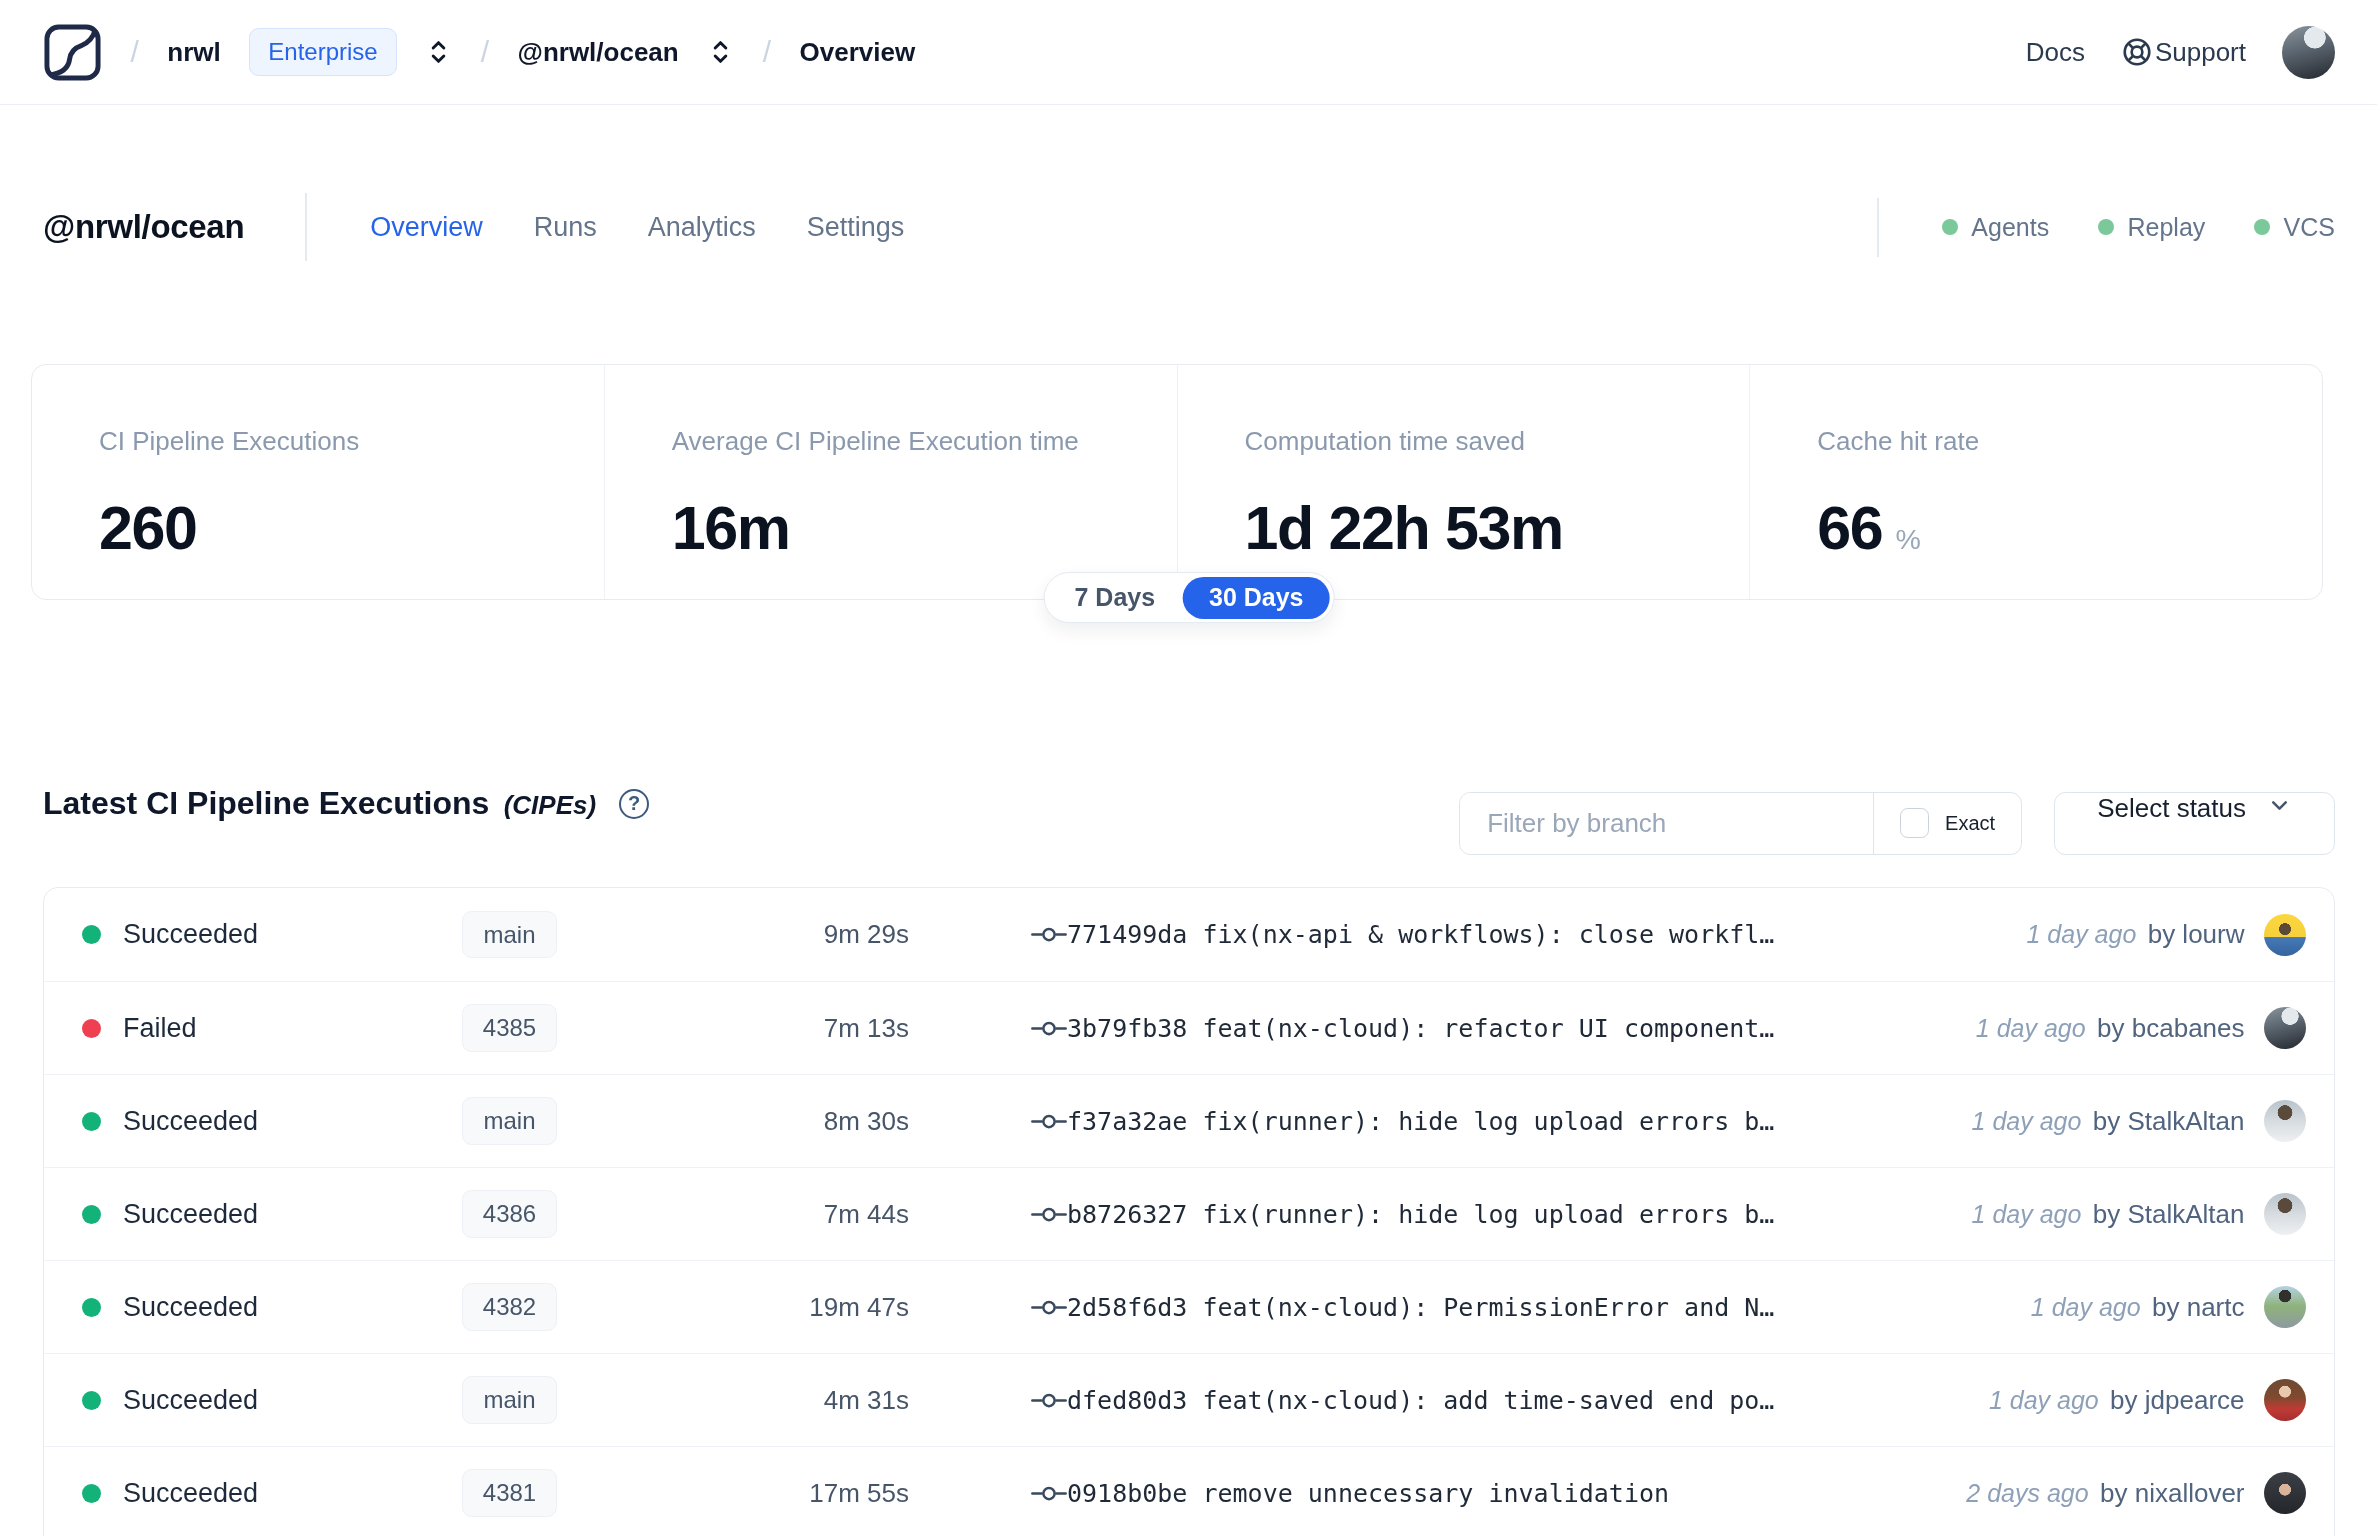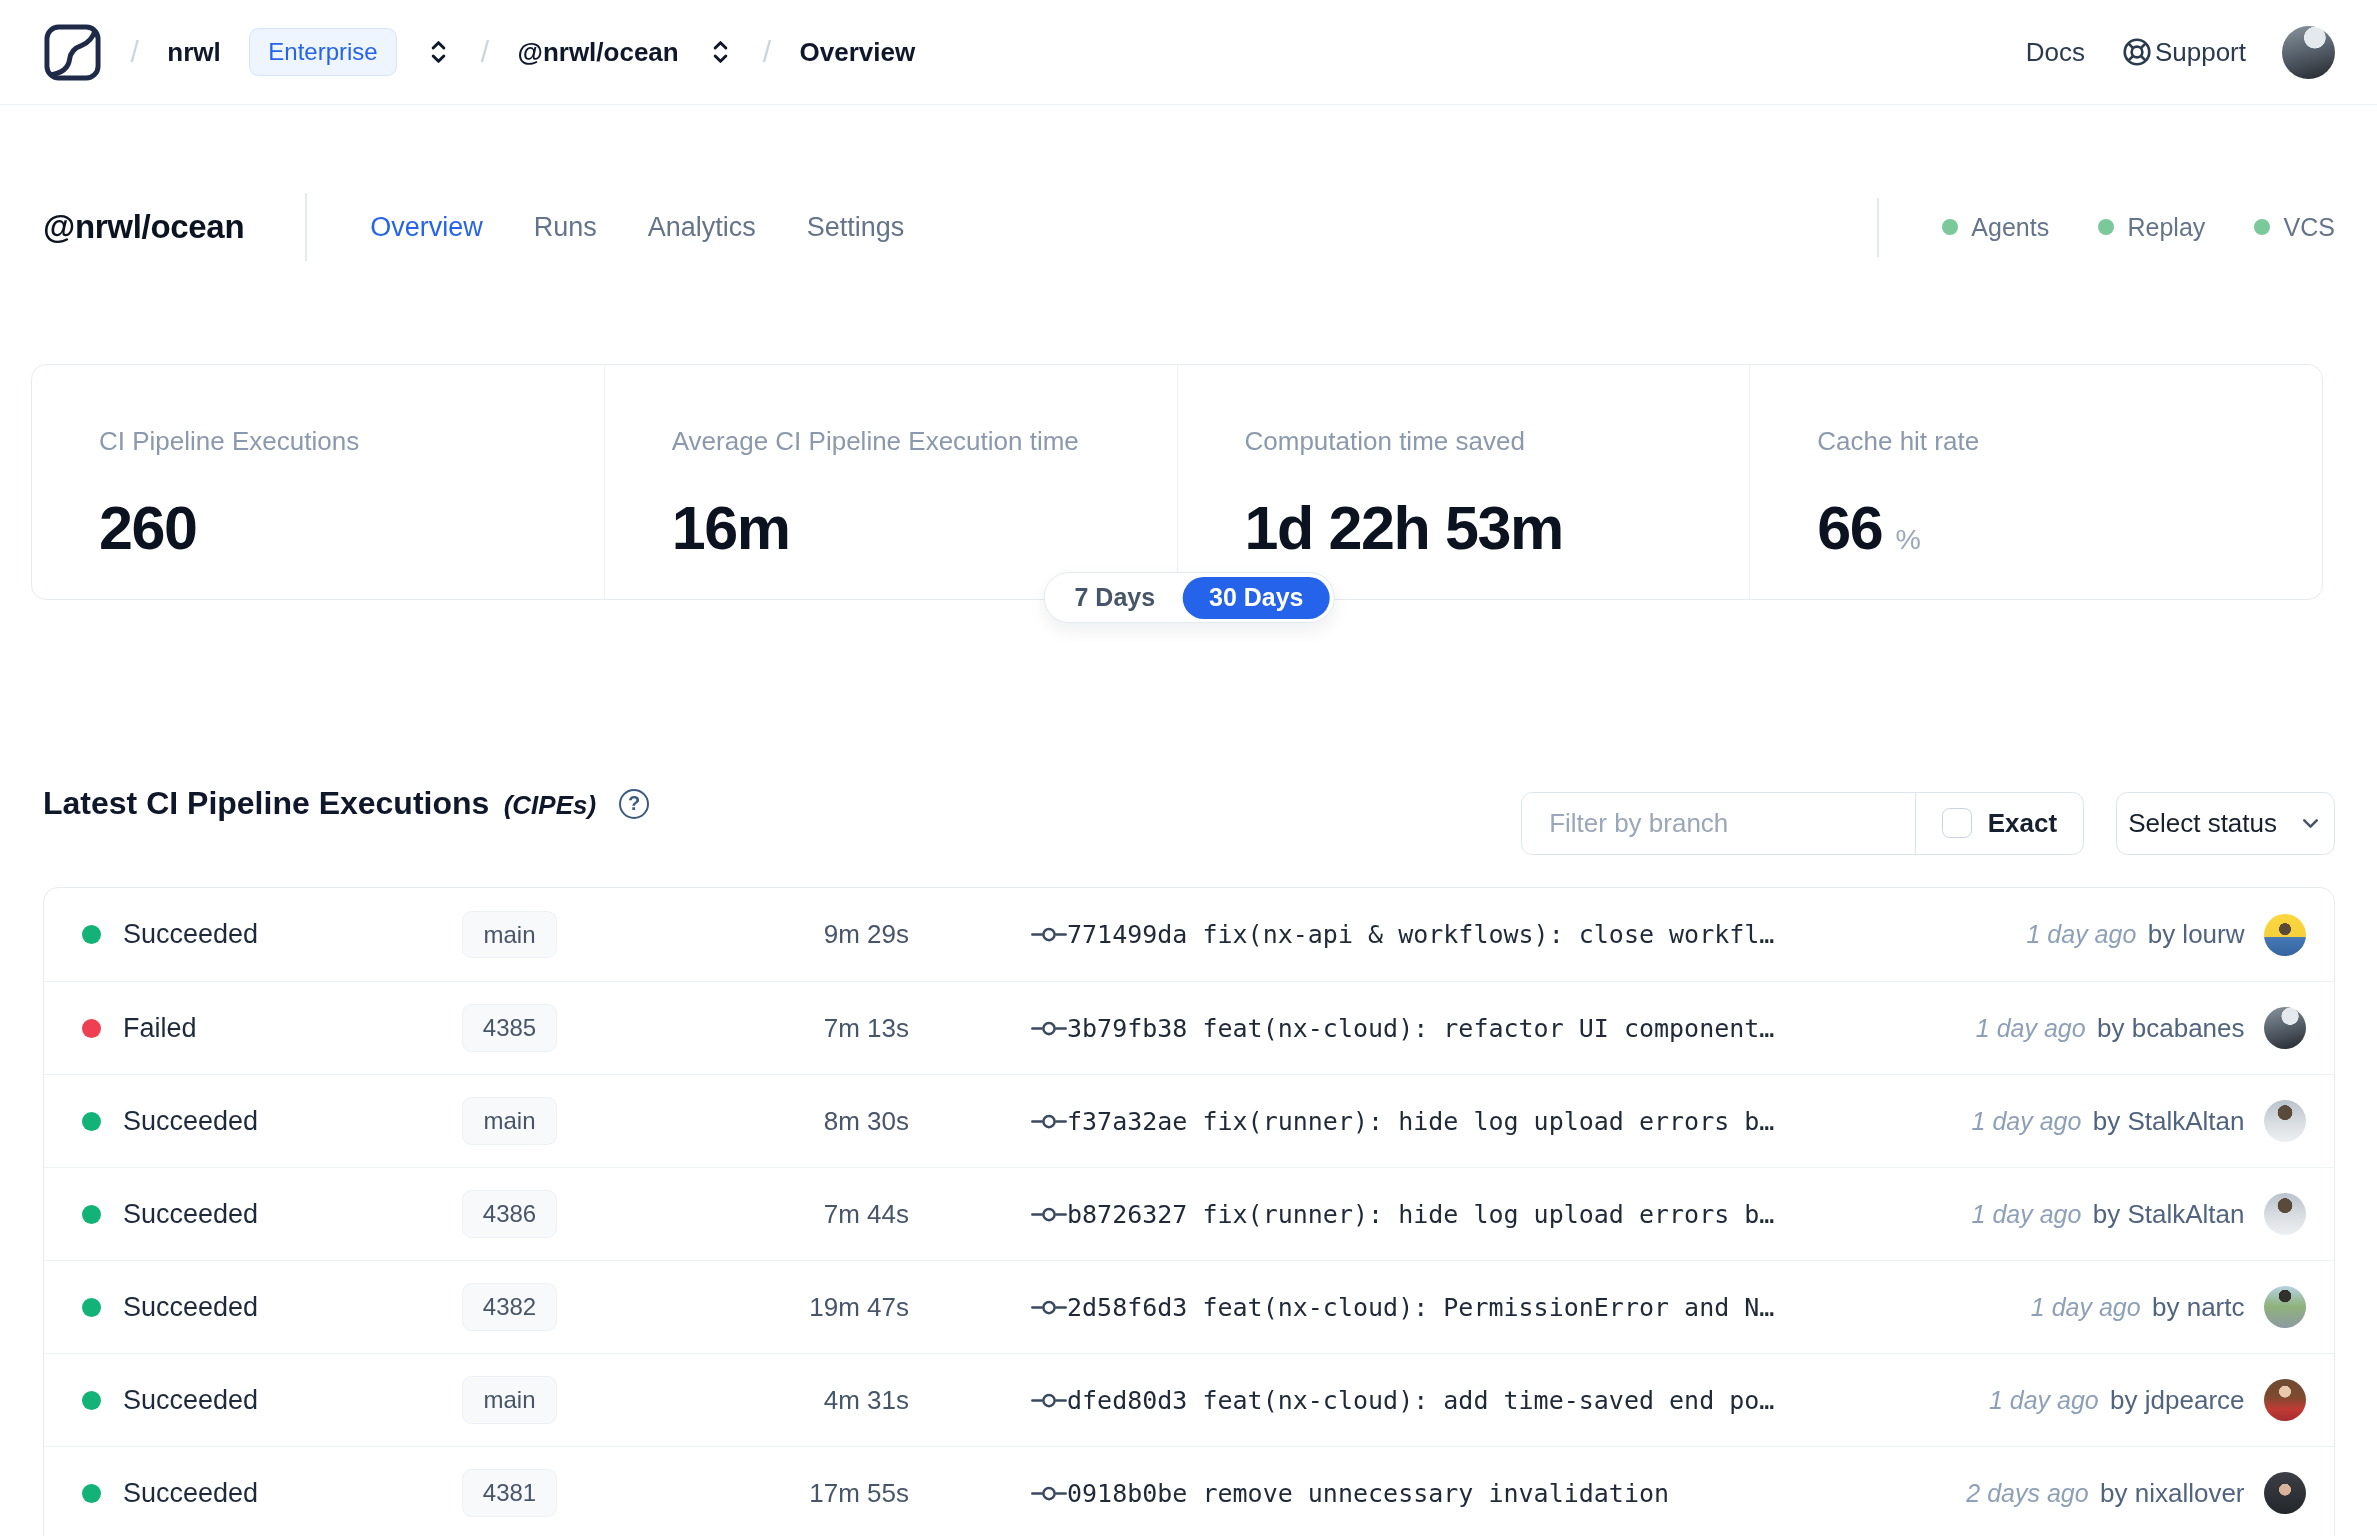--- a/index.html
+++ b/index.html
@@ -80,24 +80,24 @@
   .help-icon { width:30px; height:30px; border:2.3px solid #3d5a80; border-radius:50%;
     color:#3d5a80; font-size:20px; font-weight:700; display:grid; place-items:center;
     margin-left:23px; cursor:pointer; }
   .filters { margin-left:auto; display:flex; align-items:center; gap:32px;margin-top:39px; }
   .branch-filter { display:flex; align-items:stretch; width:563px; height:63px;
     border:1.9px solid #dde4ec; border-radius:11.4px; background:#fff; overflow:hidden; }
   .branch-input { border:none; outline:none; flex:1; font-size:26px; padding:0 27px;
     color:#1f2937; font-family:inherit; }
   .branch-input::placeholder { color:#9aa7b8; }
   .exact-seg { display:flex; align-items:center; gap:16px; padding:0 26px;
-    border-left:1.9px solid #dde4ec; font-size:26px; font-weight:700; color:#16202e; }
+    border-left:1.9px solid #dde4ec; font-size:20px; font-weight:400; color:#16202e; }
   .checkbox { width:29.5px; height:29.5px; border:1.9px solid #c9d3de; border-radius:7.6px;
     background:#fff; cursor:pointer; }
-  .select-status { display:flex; align-items:center; gap:21px; height:63px; padding:0 11px;
+  .select-status { display:flex; align-items:flex-start; gap:21px; height:63px; padding:0 42px;
     border:1.9px solid #dde4ec; border-radius:11.4px; background:#fff; font-size:26px;
     font-weight:500; color:#16202e; cursor:pointer; }
 
   
   .cipe-table { position:absolute; top:887px; left:43px; width:2292px; height:723px;
     background:#fff; border:1.9px solid #e7ebf0; border-radius:15px; overflow:hidden; }
   .cipe-row { height:93px; display:flex; align-items:center; padding:0 28.5px 0 38px;
     border-top:1.9px solid #eef1f5; cursor:pointer; }
   .cipe-row:first-child { border-top:none; }
   .cell-status { width:342px; display:flex; align-items:center; gap:22px; }

